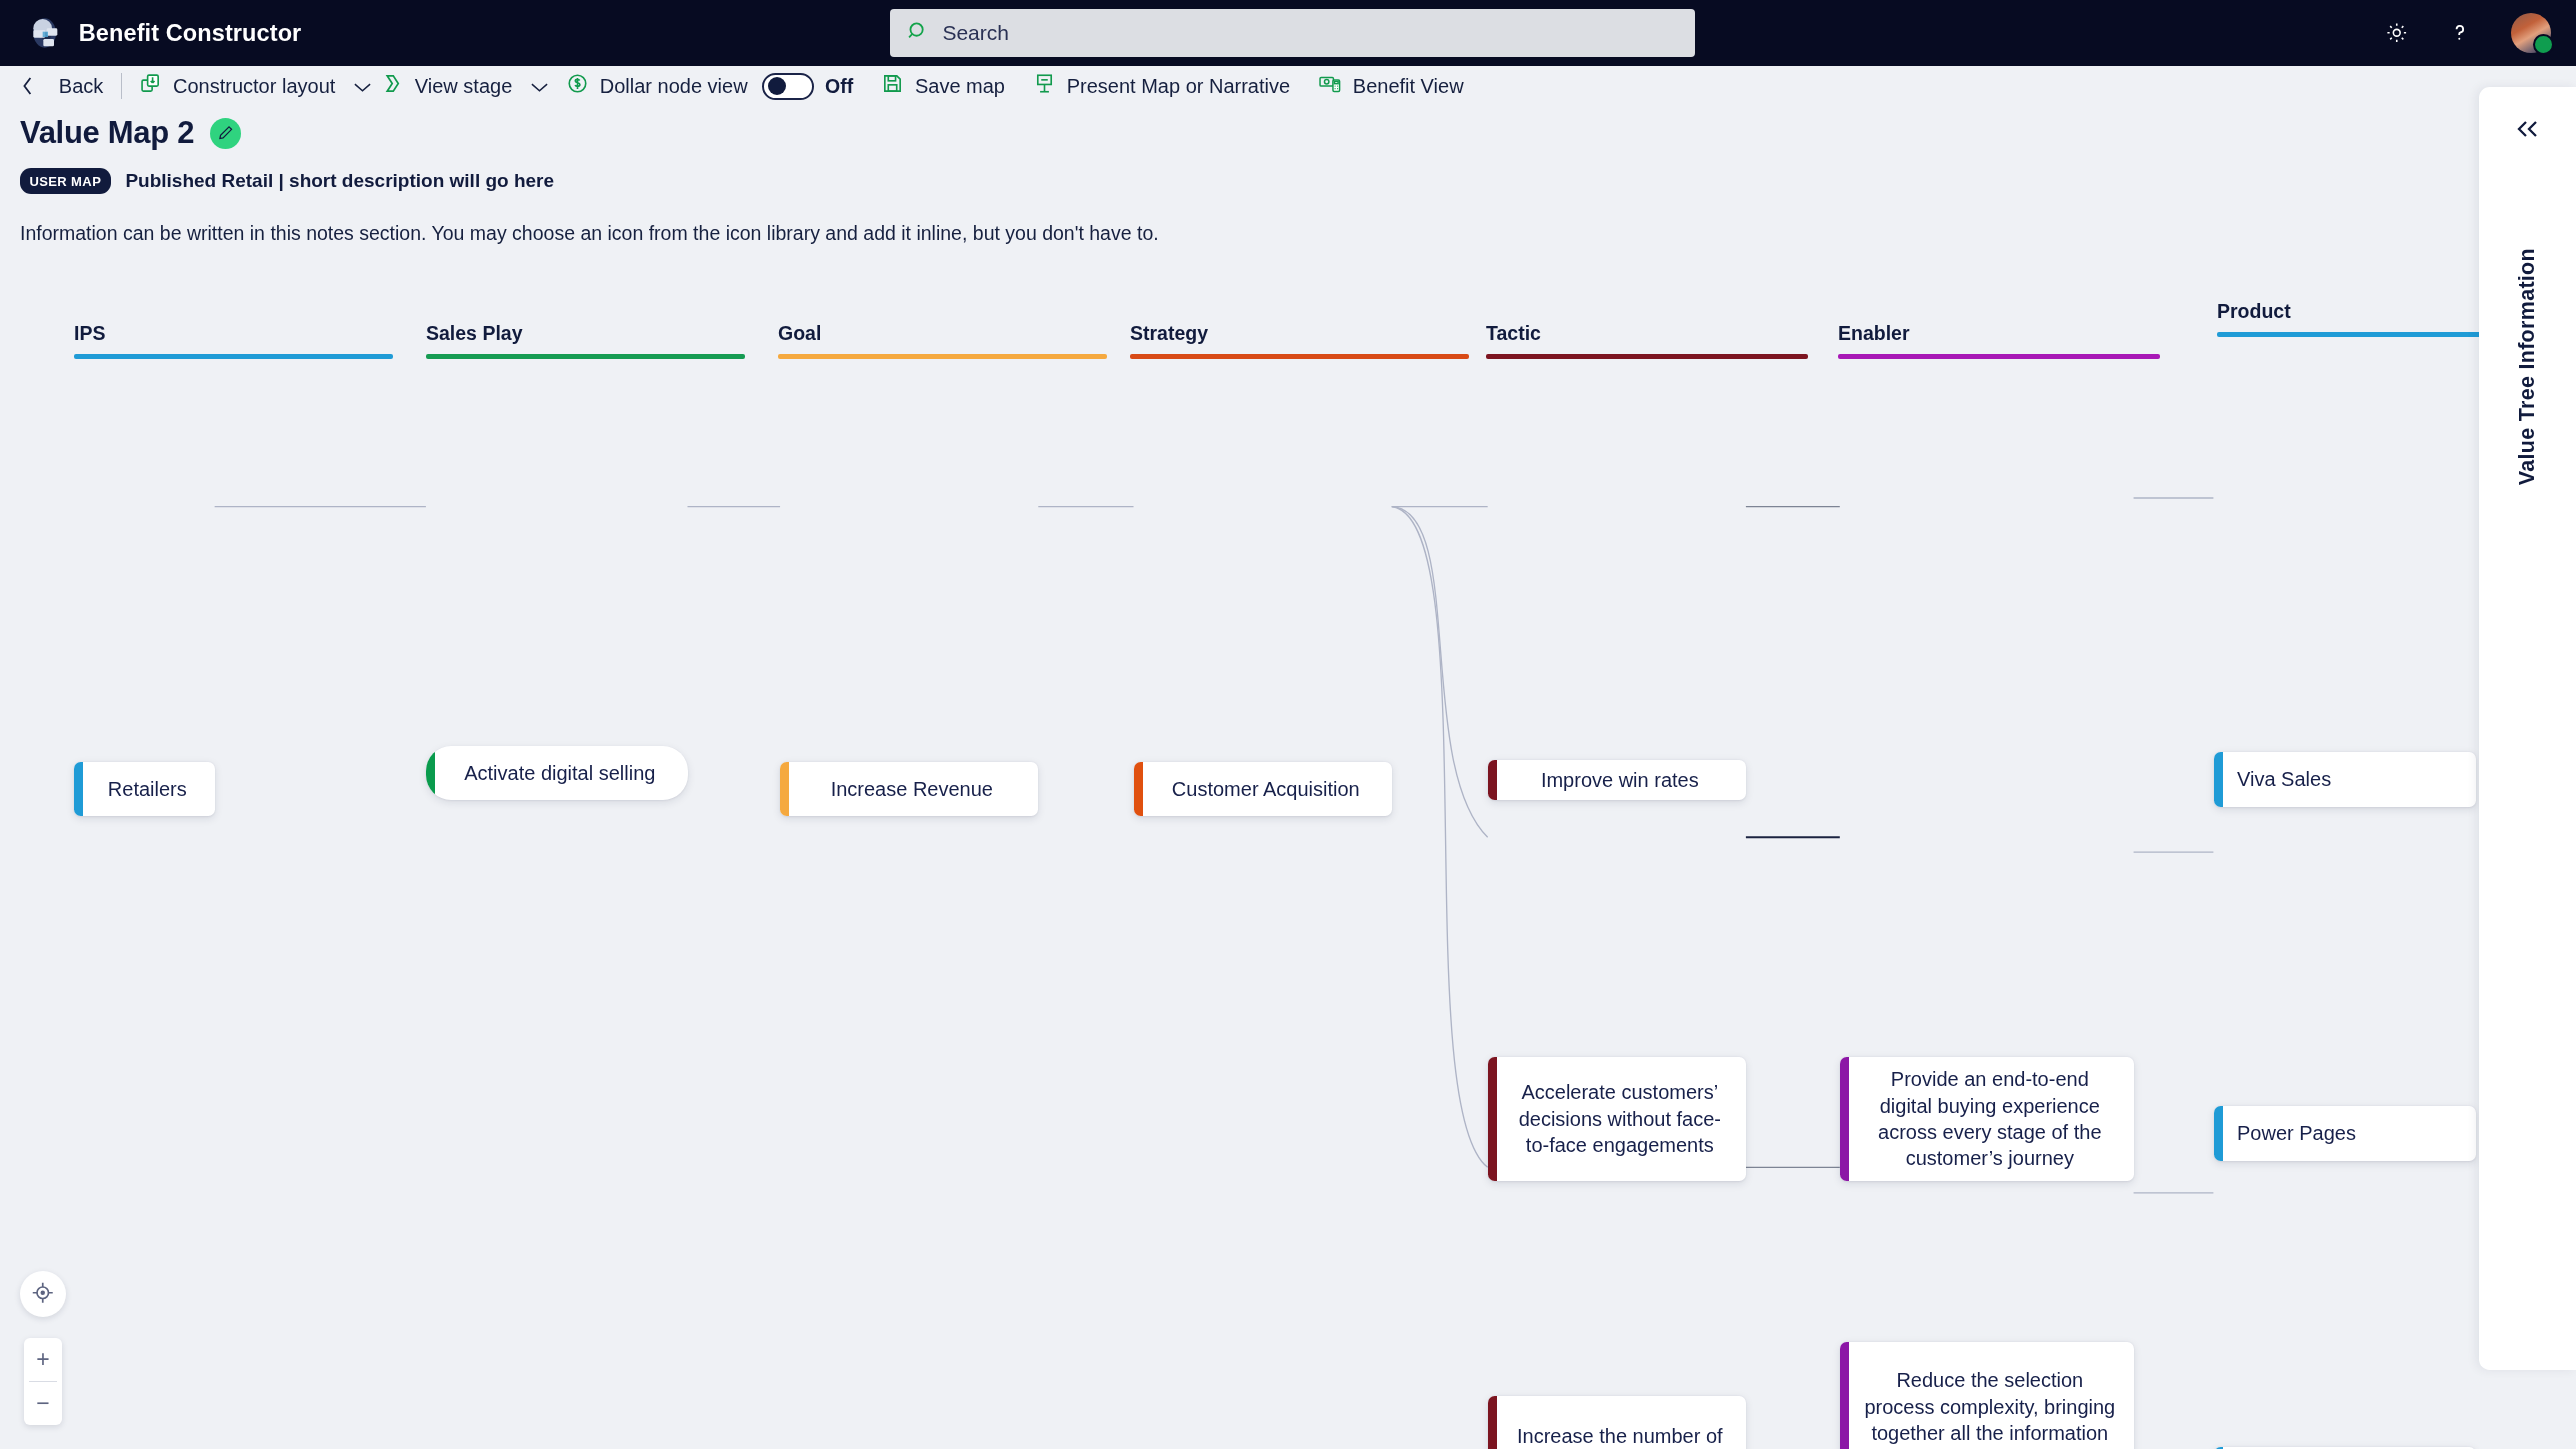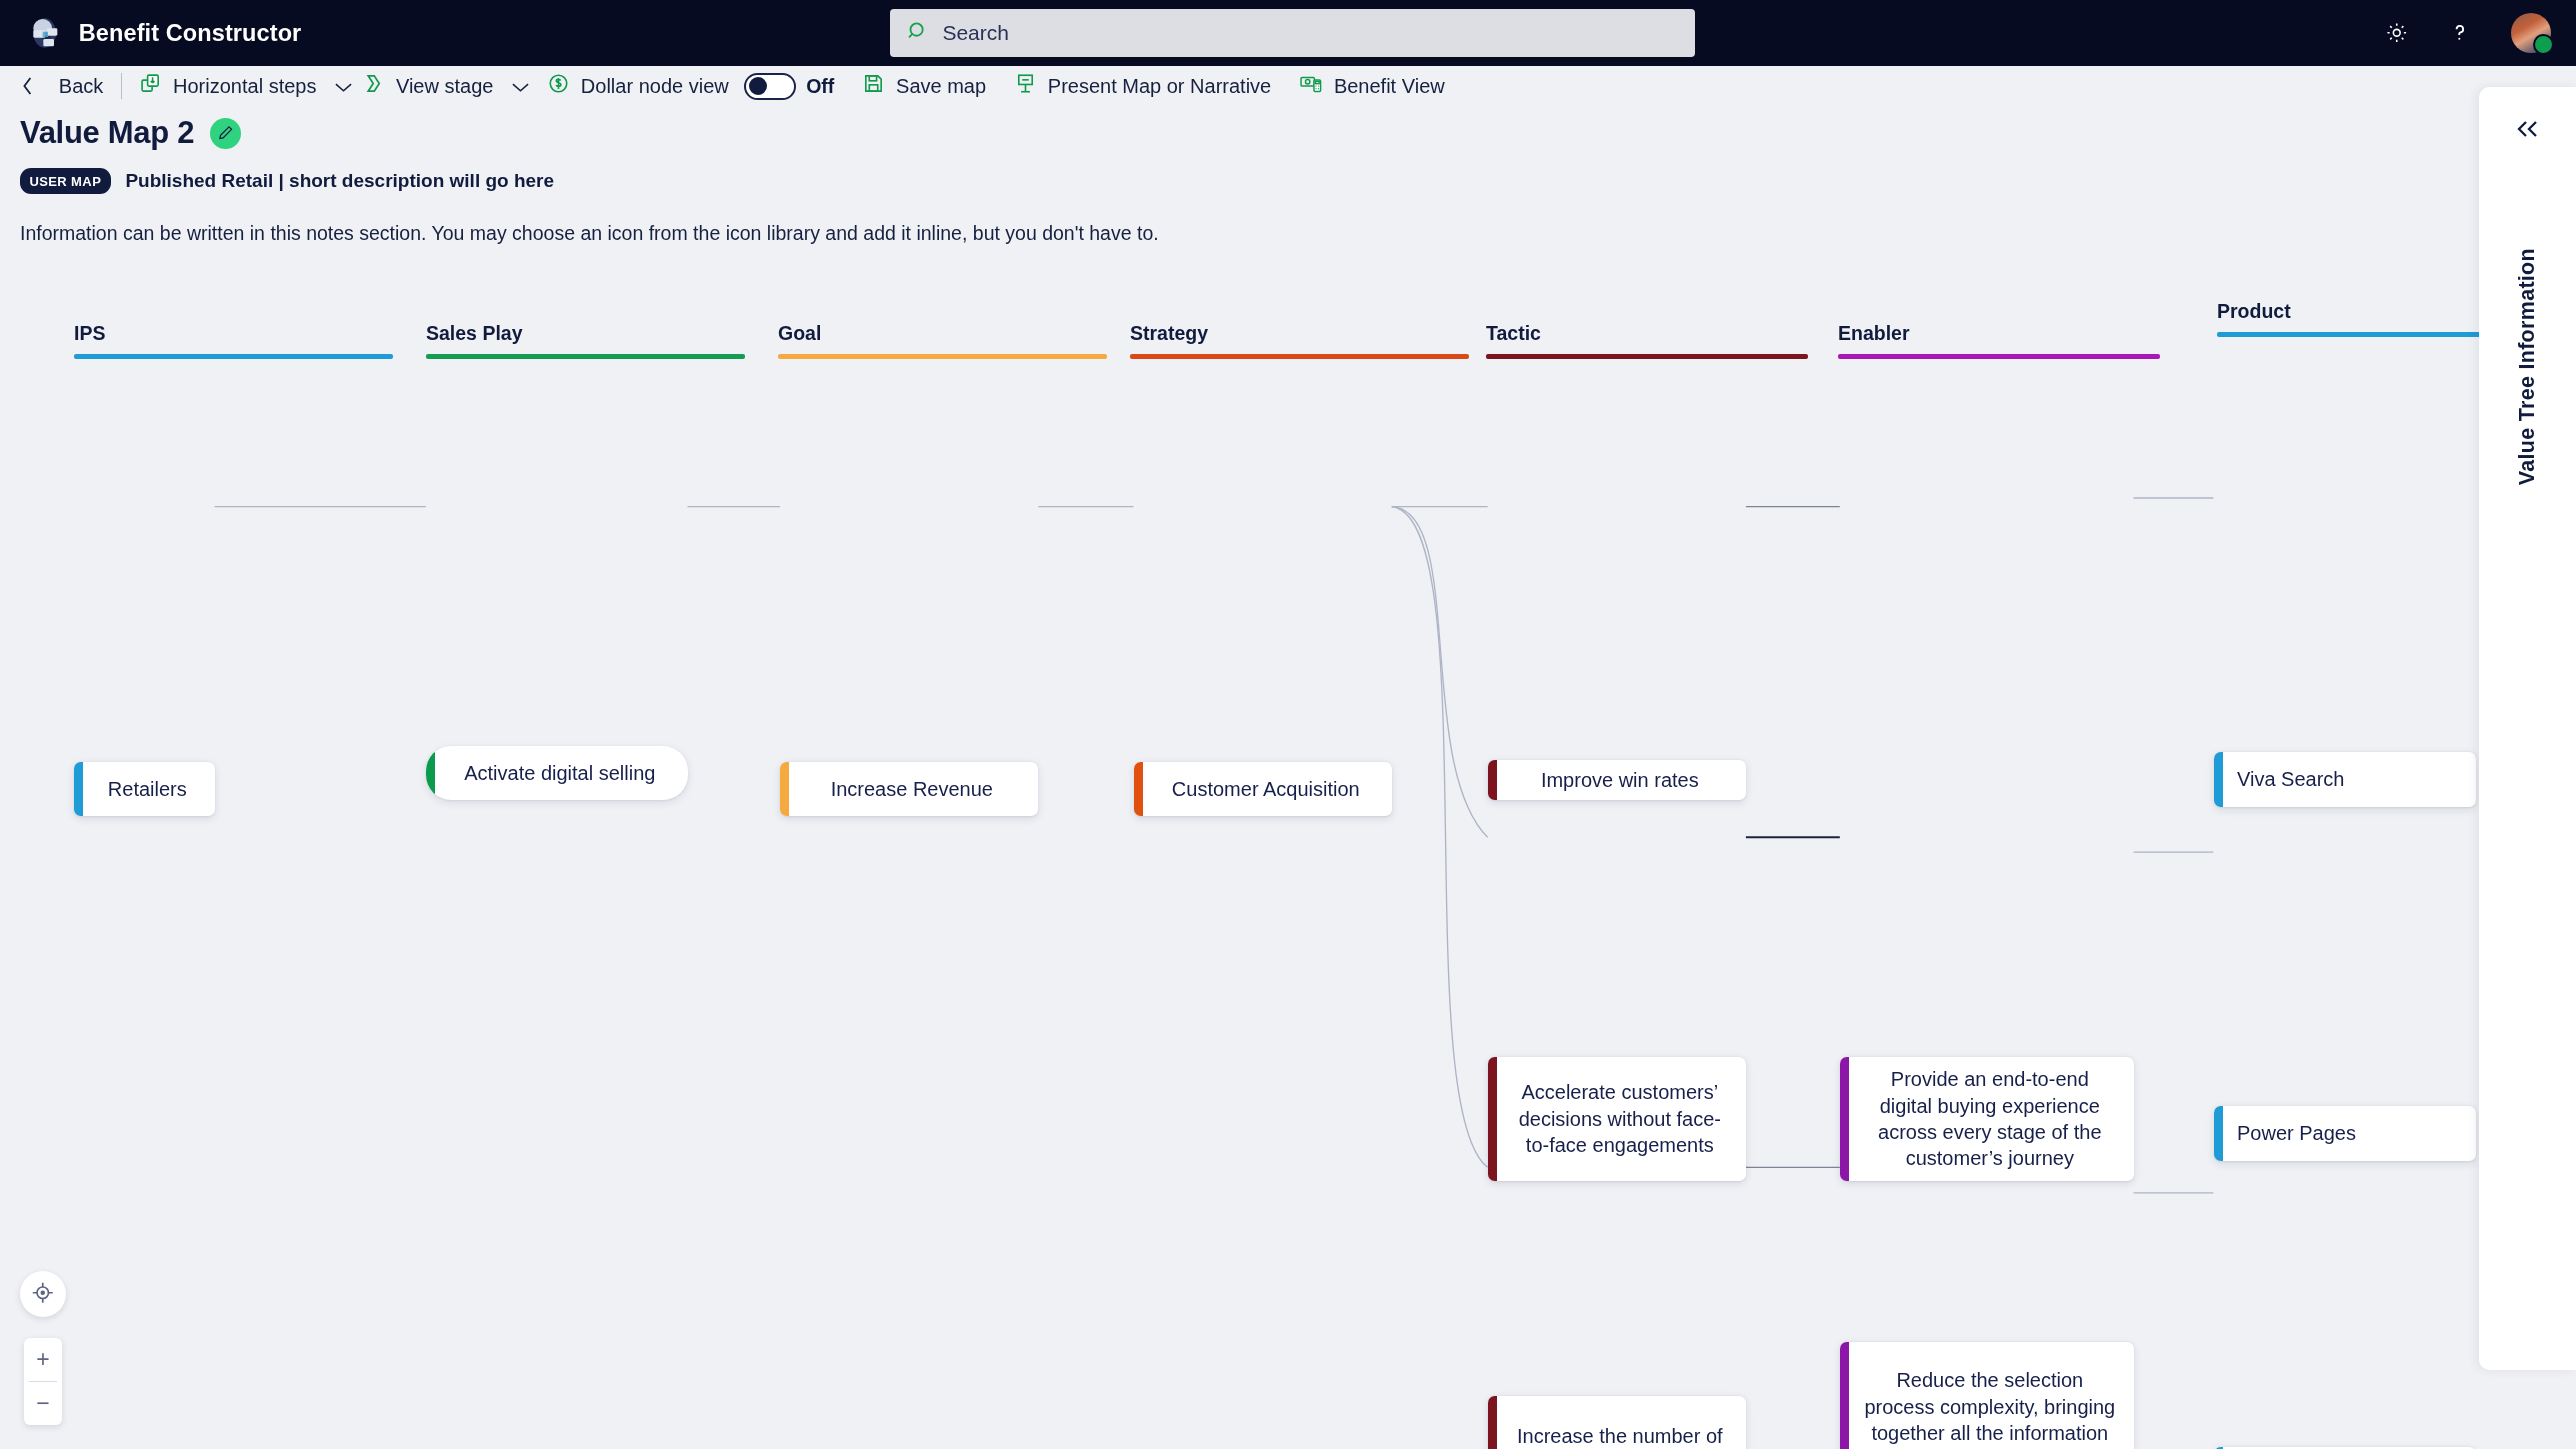--- a/index.html
+++ b/index.html
@@ -220,21 +220,21 @@
   <span class="tb-div"></span>
 
   <div class="tb-item">
     <span>
       <svg width="23" height="23" viewBox="0 0 24 24" fill="none" stroke="#119a4d" stroke-width="1.7">
         <rect x="3.2" y="8.5" width="10.5" height="11.5" rx="1.4"></rect>
         <rect x="9" y="3.2" width="11" height="11.5" rx="1.4" fill="#ffffff"></rect>
         <path d="M14.2 5.6v5.4M14.2 11.4l-2-2M14.2 11.4l2-2"></path>
       </svg>
     </span>
-    <span>Horizontal steps</span>
+    <span>Constructor layout</span>
   </div>
   <span class="tb-caret">
     <svg width="19" height="12" viewBox="0 0 20 12" fill="none" stroke="#16203f" stroke-width="1.6">
       <polyline points="2,3 10,10 18,3"></polyline>
     </svg>
   </span>
 
   <div class="tb-item">
     <span>
       <svg width="23" height="23" viewBox="0 0 24 24" fill="none" stroke="#119a4d" stroke-width="1.8">
@@ -414,21 +414,21 @@
     <span class="txt">Provide an end-to-end digital buying experience across every stage of the customer’s journey</span>
   </div>
 
   <div class="node" style="left:1840px; top:1060px; width:294px; height:262px;">
     <span class="bar" style="background:#8c16a6;"></span>
     <span class="txt">Reduce the selection process complexity, bringing together all the information in one single screen and reducing the number of steps - from evaluating a candidate to opening the store</span>
   </div>
 
   <div class="node align-left" style="left:2214px; top:470px; width:262px; height:55px;">
     <span class="bar" style="background:#1f9bd6;"></span>
-    <span class="txt">Viva Search</span>
+    <span class="txt">Viva Sales</span>
   </div>
 
   <div class="node align-left" style="left:2214px; top:824px; width:262px; height:55px;">
     <span class="bar" style="background:#1f9bd6;"></span>
     <span class="txt">Power Pages</span>
   </div>
 
   <div class="node align-left" style="left:2214px; top:1165px; width:262px; height:55px;">
     <span class="bar" style="background:#1f9bd6;"></span>
 

